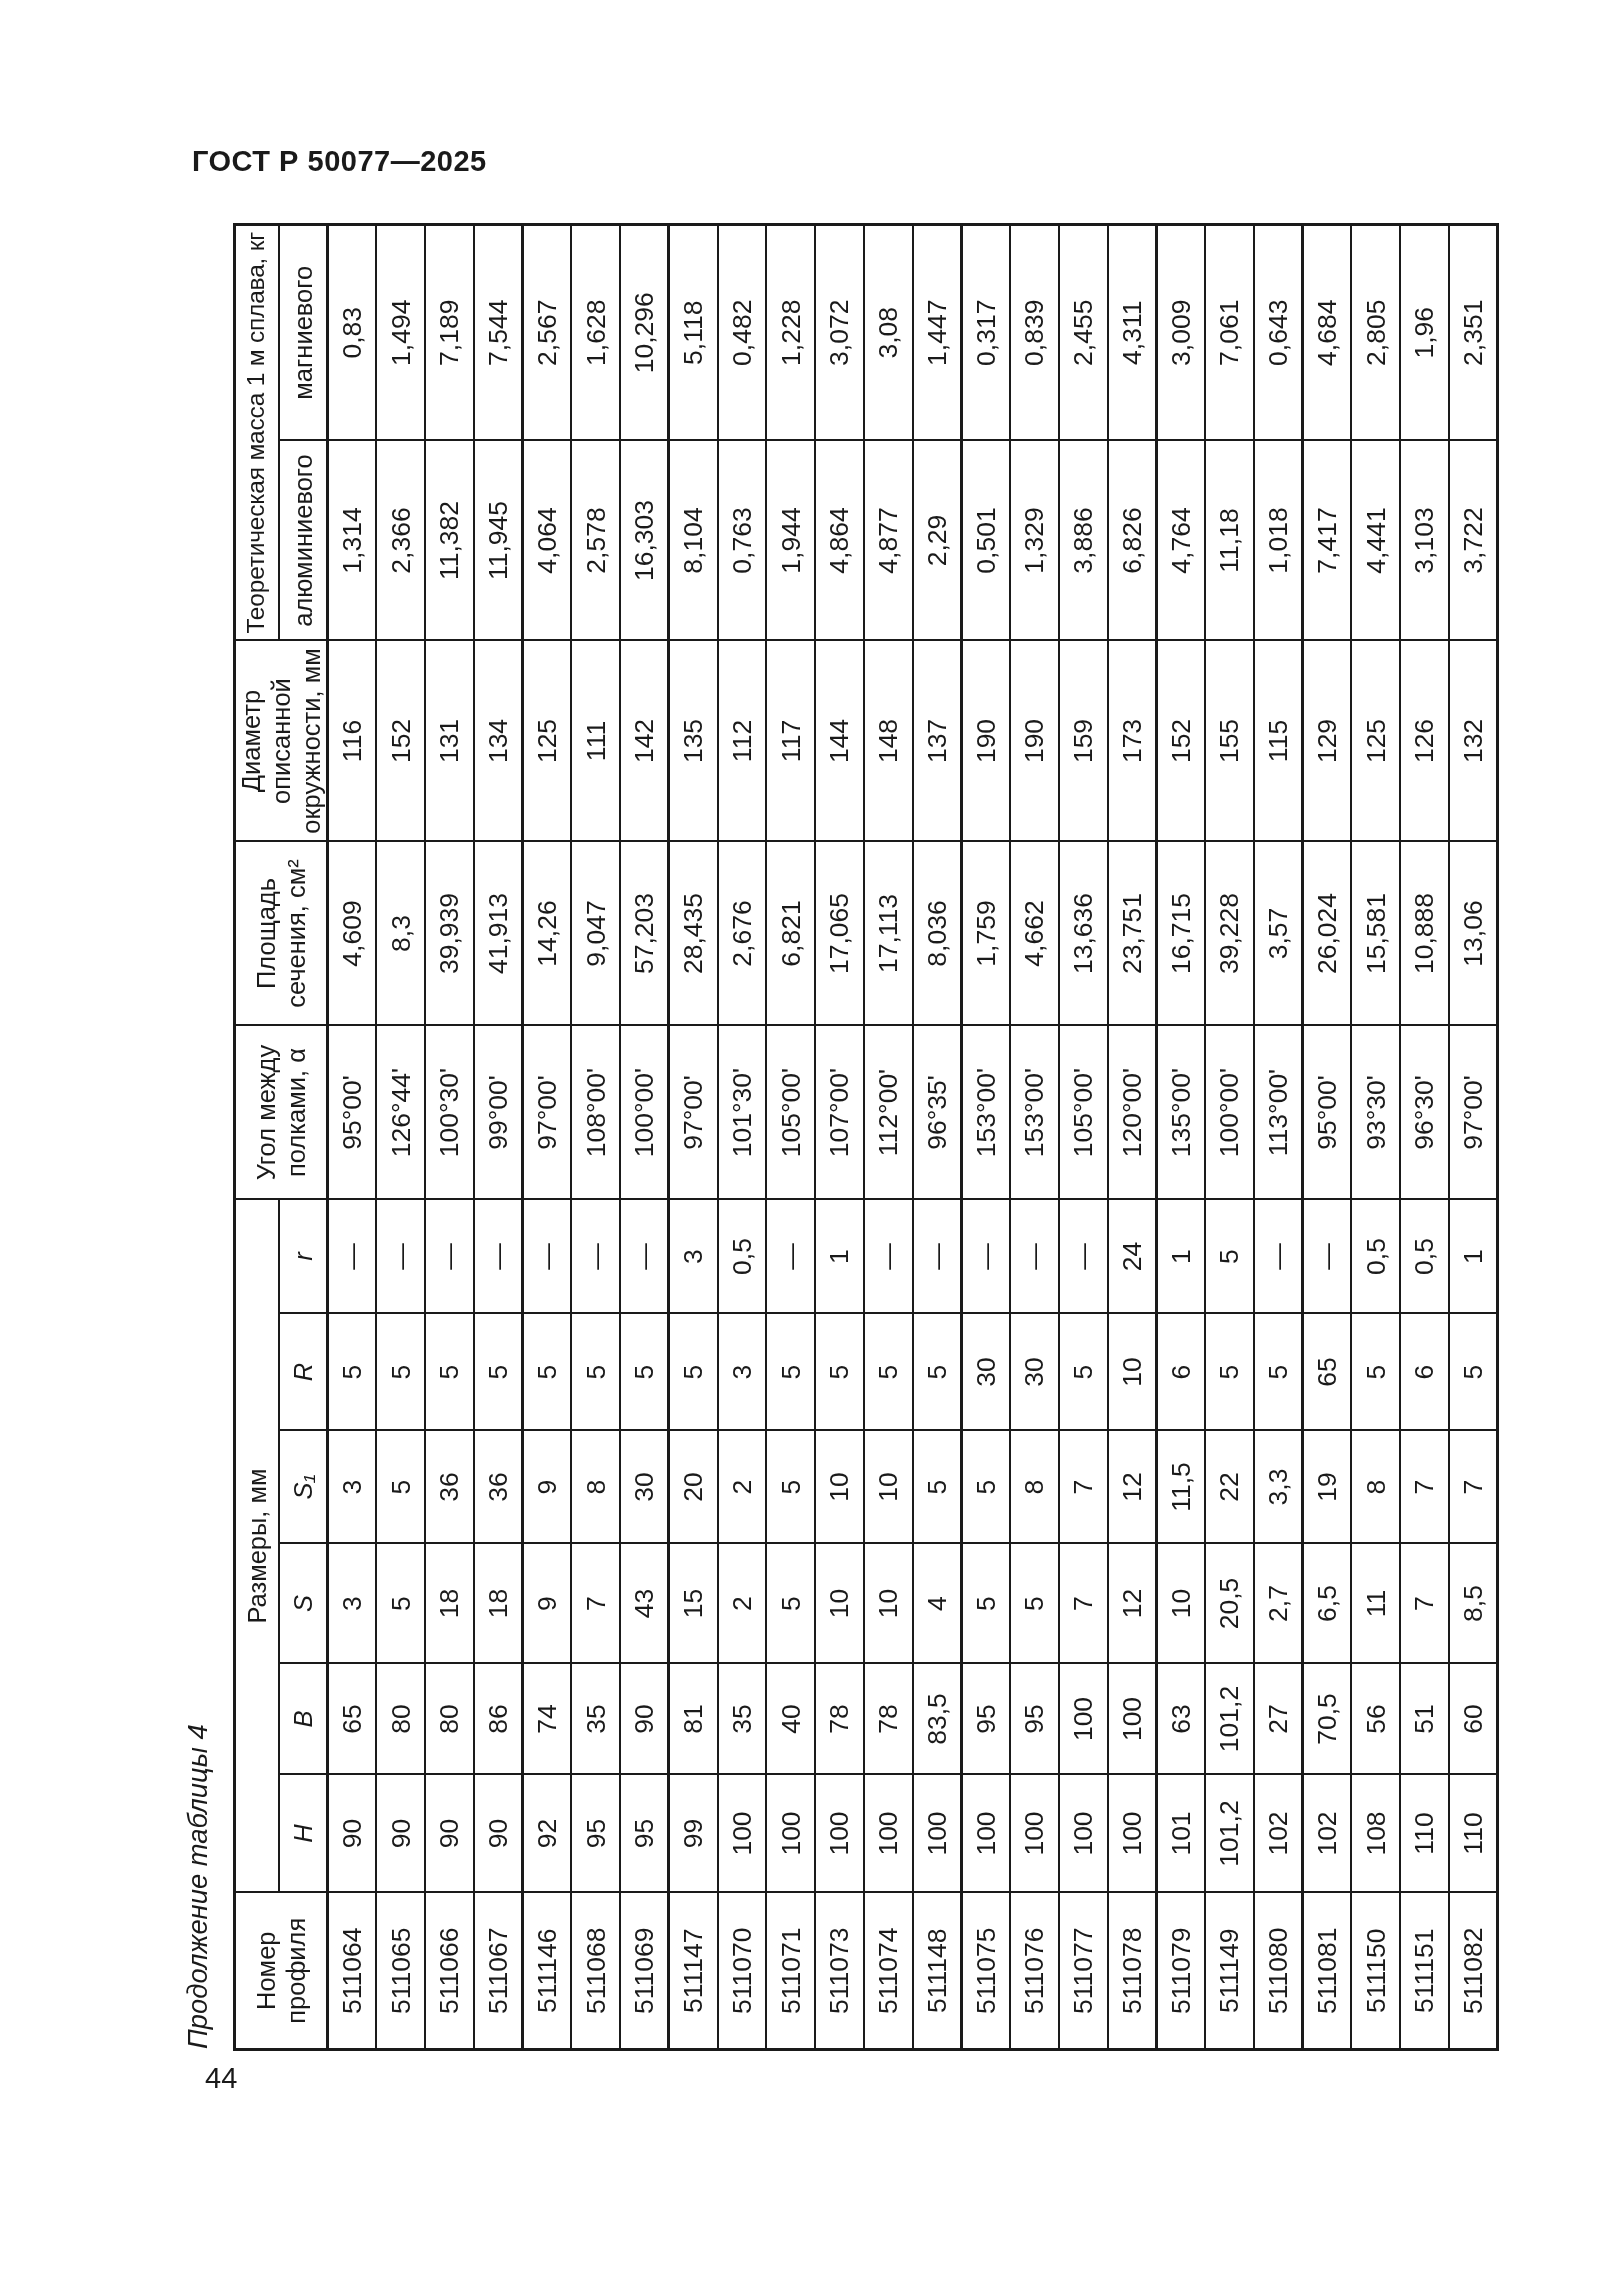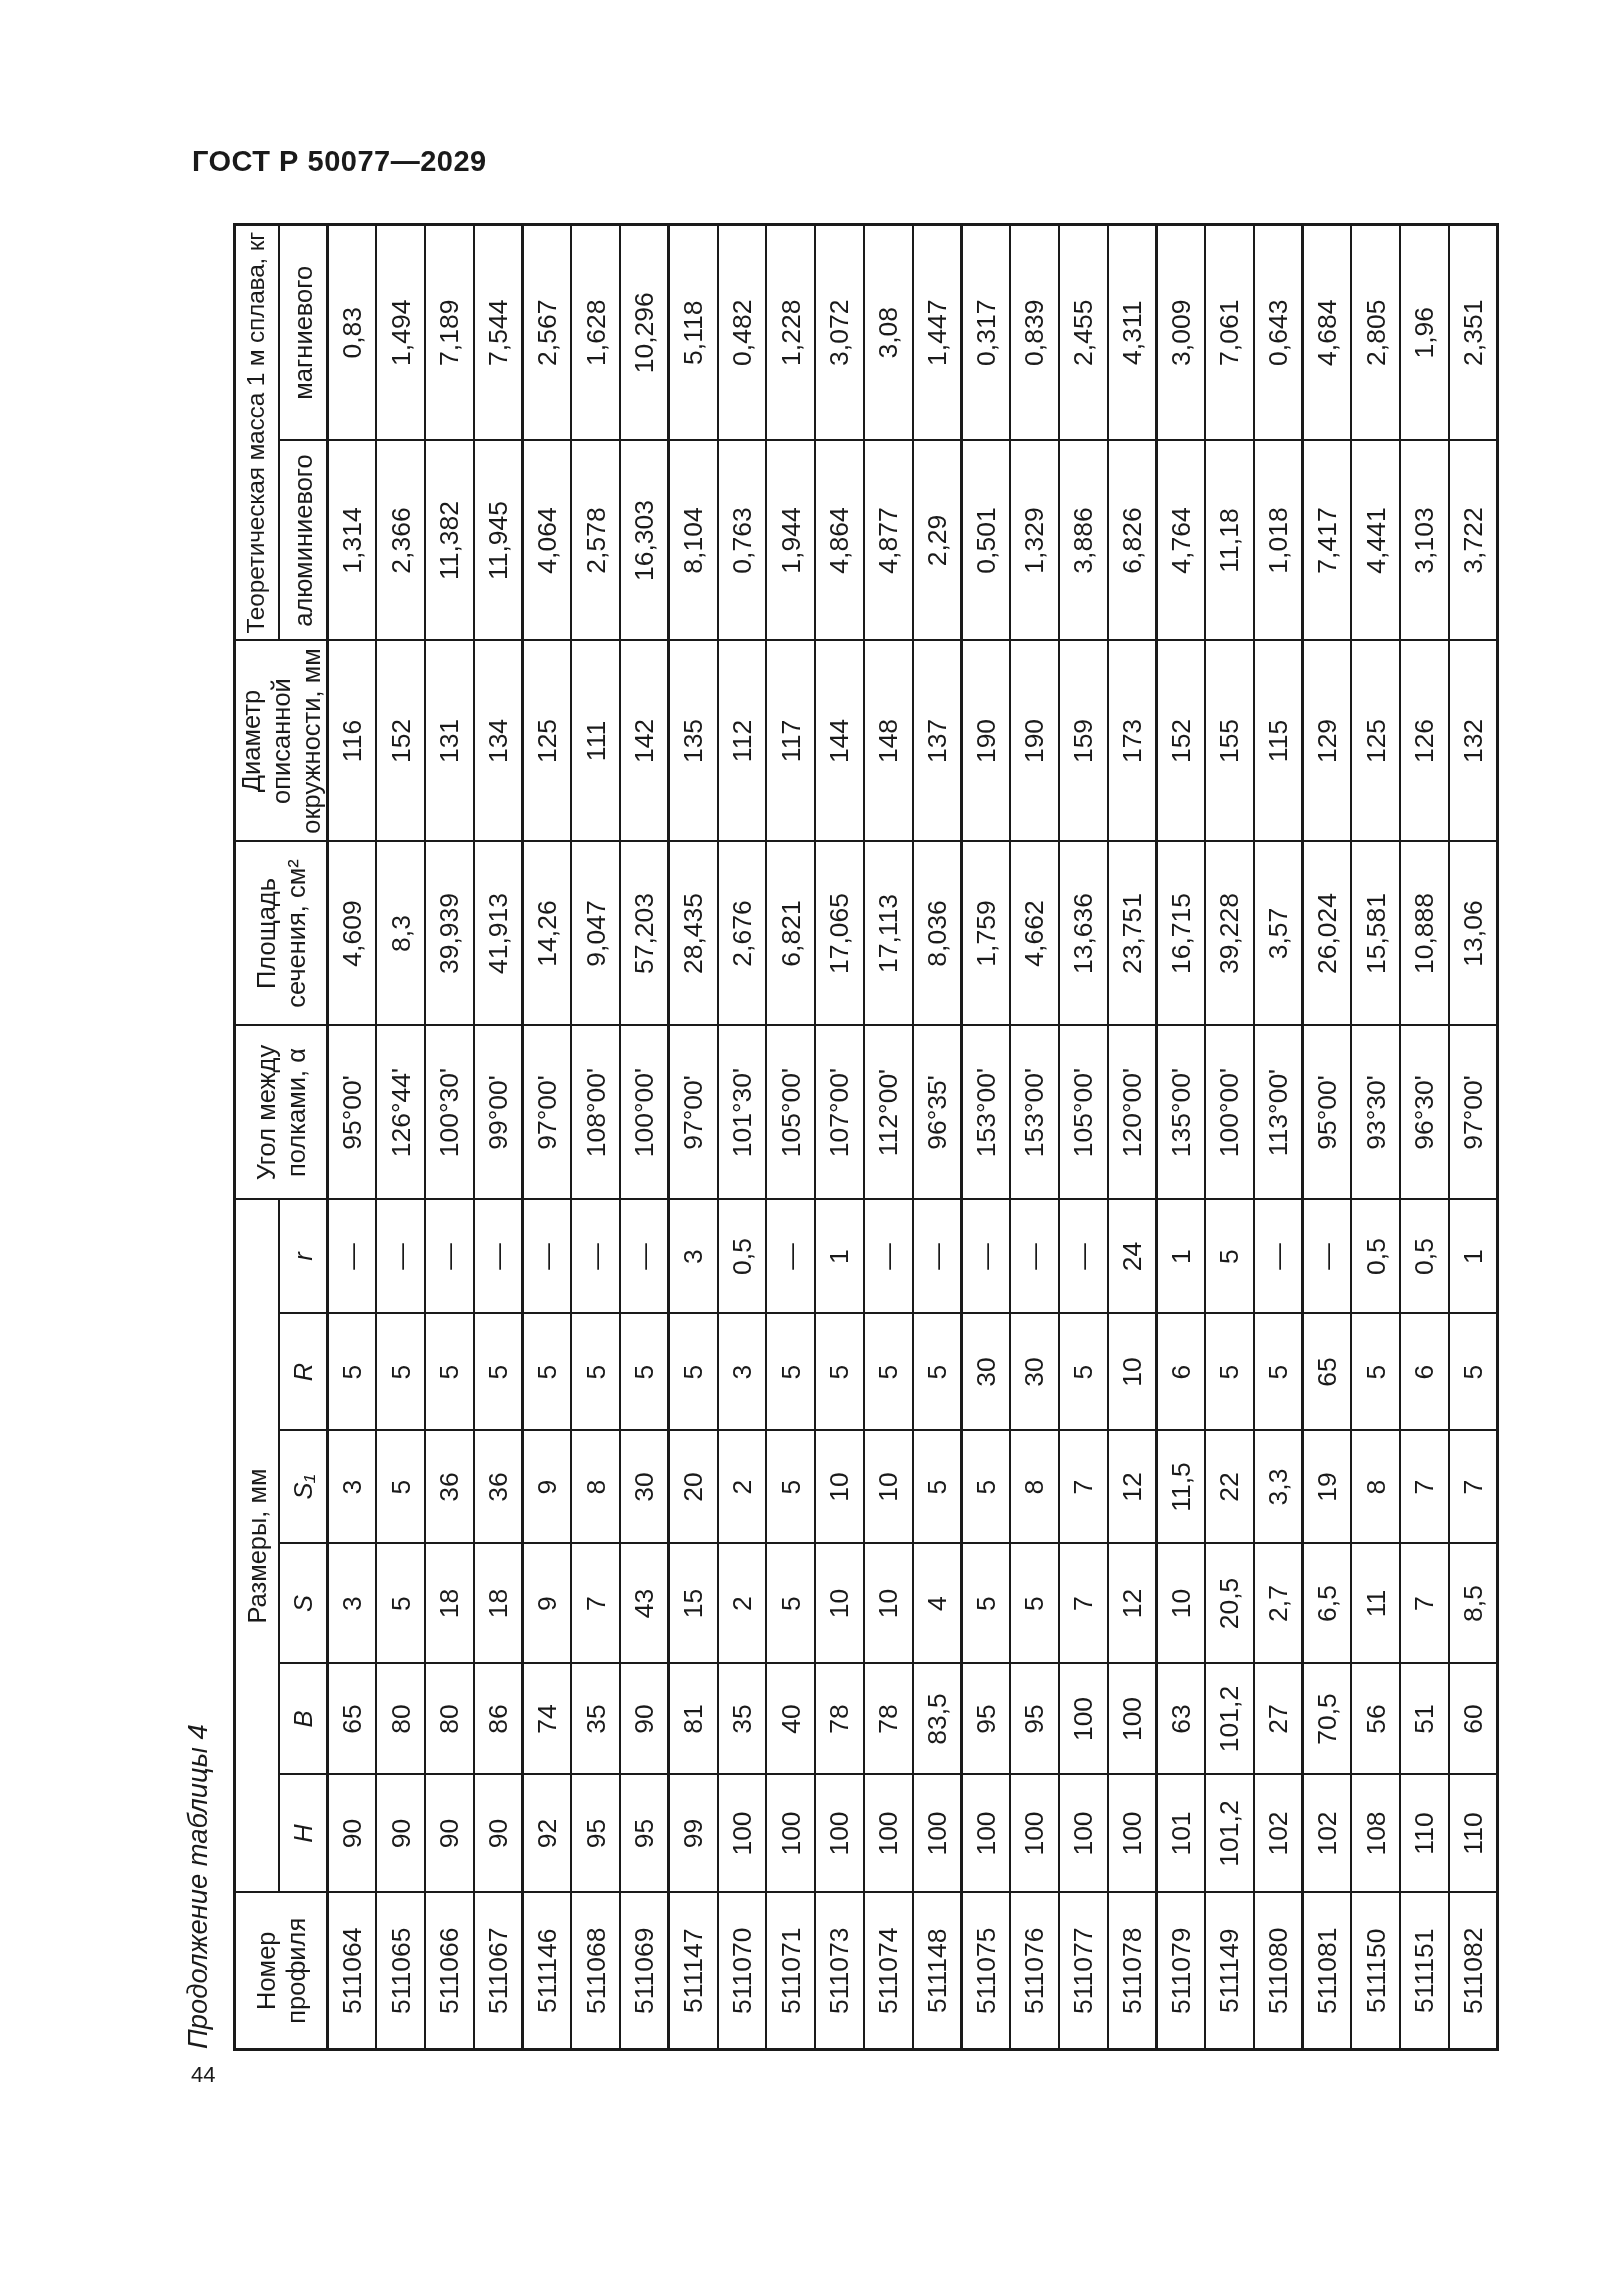--- a/index.html
+++ b/index.html
@@ -10,22 +10,22 @@
     font-family:"Liberation Sans","DejaVu Sans",sans-serif;
     color:#1a1a1a;
     overflow:hidden;
   }
   .doc-header{
     position:absolute;left:192px;top:145px;
     font-size:29px;font-weight:bold;letter-spacing:0.5px;
     white-space:nowrap;
   }
   .page-number{
-    position:absolute;left:191px;top:2062px;
-    font-size:22px;
+    position:absolute;left:205px;top:2062px;
+    font-size:29px;
   }
   .table-caption{
     position:absolute;left:182px;top:2049px;
     transform-origin:0 0;
     transform:rotate(-90deg);
     font-style:italic;font-size:27.4px;
     white-space:nowrap;
   }
   .rot-wrap{
     position:absolute;left:233px;top:228px;
@@ -58,21 +58,21 @@
   .ltable td.dim{font-style:italic;}
   .ltable tbody tr{height:48px;}
   .ltable tbody tr:first-child td{border-top:3.9px solid #1a1a1a;}
   .ltable tbody tr.group-end td{border-bottom:3.9px solid #1a1a1a;}
 </style>
 </head>
 <body>
 
 <div class="page">
 
-  <div class="doc-header">ГОСТ Р 50077—2029</div>
+  <div class="doc-header">ГОСТ Р 50077—2025</div>
 
   <div class="table-caption">Продолжение таблицы 4</div>
 
   <div class="rot-wrap">
     <table class="ltable">
       <colgroup>
         <col style="width:157px">
           <col style="width:118px">
           <col style="width:111px">
         <col style="width:120px">

